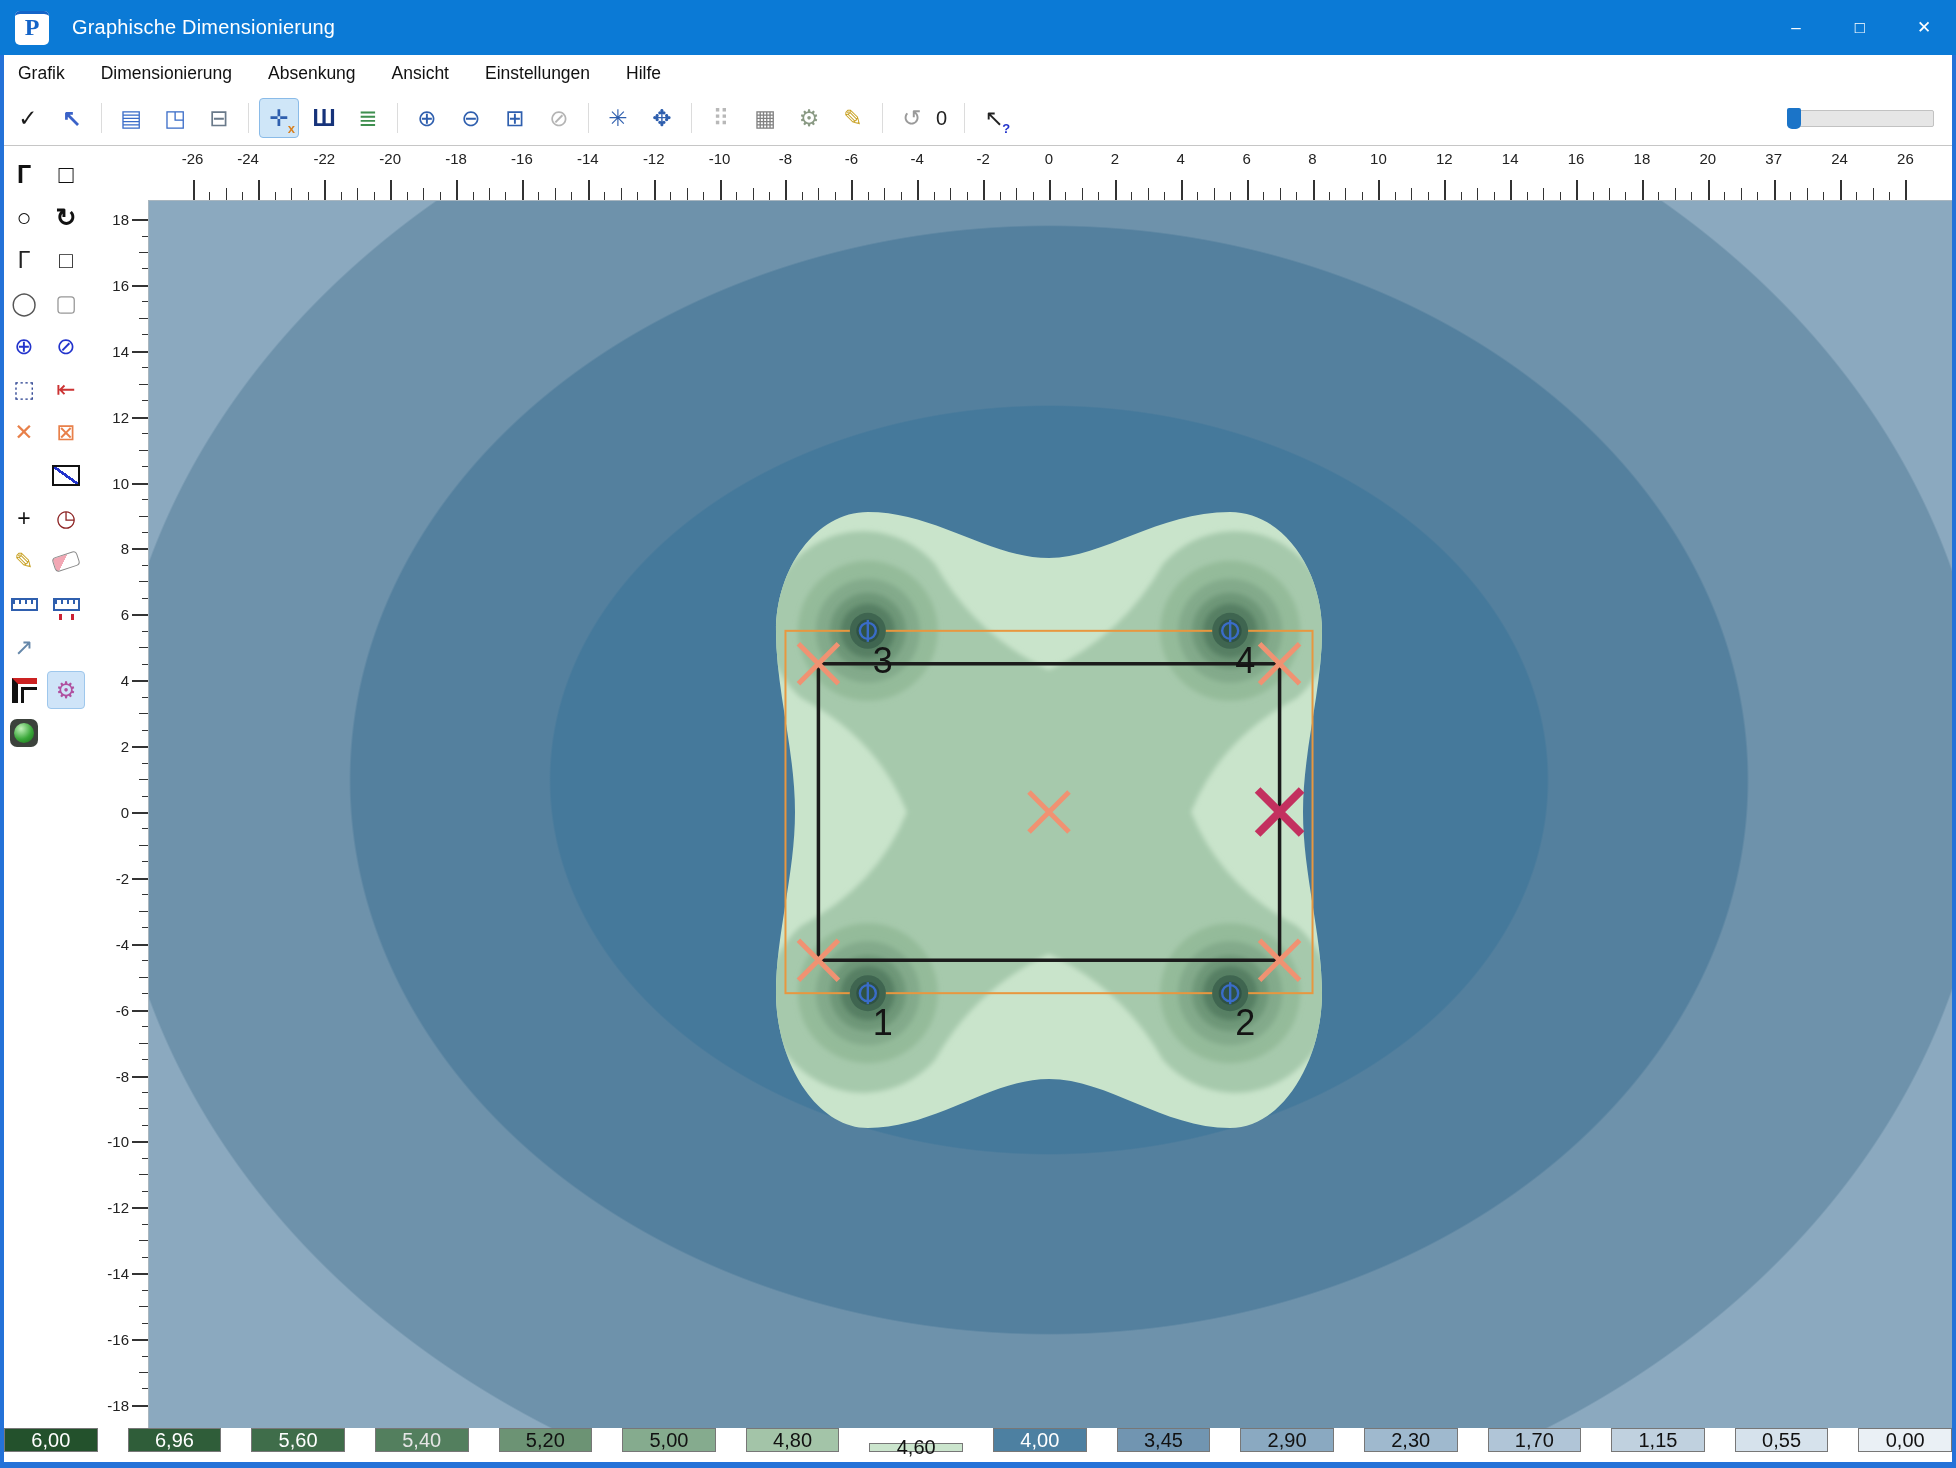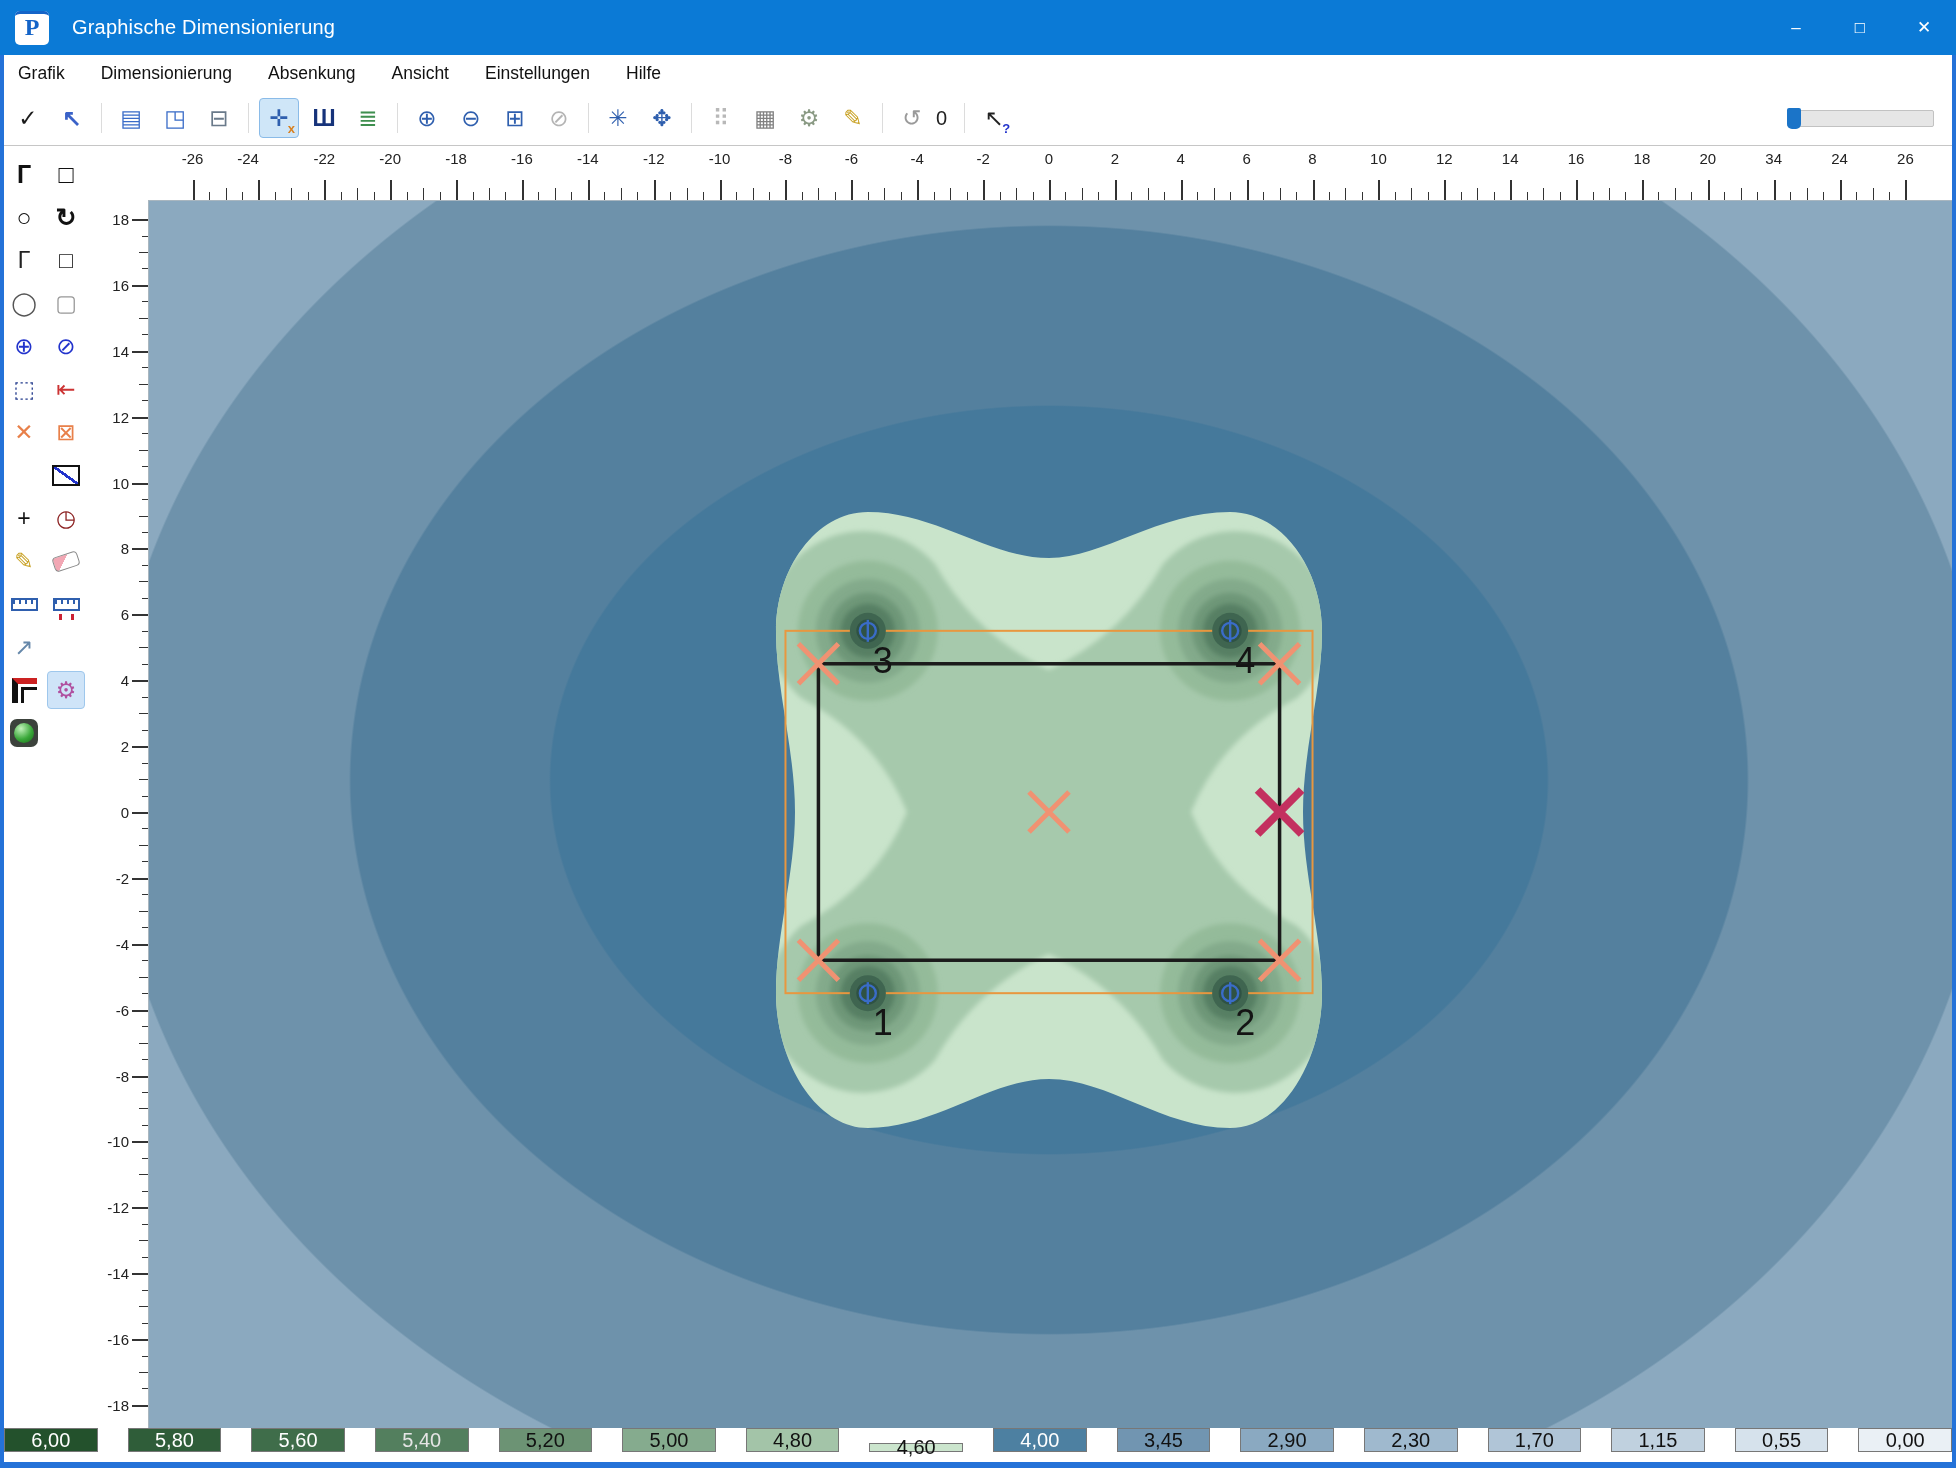--- a/index.html
+++ b/index.html
@@ -303,21 +303,21 @@
     <div class="lbl" style="left: 1493.92px;">18</div>
     <div class="tick" style="left: 1510.39px; height: 8px;"></div>
     <div class="tick" style="left: 1526.86px; height: 12px;"></div>
     <div class="tick" style="left: 1543.33px; height: 8px;"></div>
     <div class="tick" style="left: 1559.8px; height: 20px; width: 2px;"></div>
     <div class="lbl" style="left: 1559.8px;">20</div>
     <div class="tick" style="left: 1576.27px; height: 8px;"></div>
     <div class="tick" style="left: 1592.74px; height: 12px;"></div>
     <div class="tick" style="left: 1609.21px; height: 8px;"></div>
     <div class="tick" style="left: 1625.68px; height: 20px; width: 2px;"></div>
-    <div class="lbl" style="left: 1625.68px;">34</div>
+    <div class="lbl" style="left: 1625.68px;">37</div>
     <div class="tick" style="left: 1642.15px; height: 8px;"></div>
     <div class="tick" style="left: 1658.62px; height: 12px;"></div>
     <div class="tick" style="left: 1675.09px; height: 8px;"></div>
     <div class="tick" style="left: 1691.56px; height: 20px; width: 2px;"></div>
     <div class="lbl" style="left: 1691.56px;">24</div>
     <div class="tick" style="left: 1708.03px; height: 8px;"></div>
     <div class="tick" style="left: 1724.5px; height: 12px;"></div>
     <div class="tick" style="left: 1740.97px; height: 8px;"></div>
     <div class="tick" style="left: 1757.44px; height: 20px; width: 2px;"></div>
     <div class="lbl" style="left: 1757.44px;">26</div>
@@ -488,21 +488,21 @@
         <circle cx="1082.17" cy="430.83000000000004" r="11.5" fill="#2F5244"></circle>
         <circle cx="1082.17" cy="430.83000000000004" r="8" fill="none" stroke="#3A6CC8" stroke-width="2.4"></circle>
         <line x1="1082.17" y1="419.83000000000004" x2="1082.17" y2="441.83000000000004" stroke="#3A6CC8" stroke-width="2.4"></line>
         <text x="1097.17" y="472.83000000000004" text-anchor="middle" fill="#141414" font-size="36" font-family="Liberation Sans, sans-serif">4</text>
       </g>
   </svg>
 </div>
 
 <div class="legend" id="legend">
     <div class="cell" style="background: rgb(35, 81, 44); color: rgb(255, 255, 255);">6,00</div>
-    <div class="cell" style="background: rgb(47, 93, 57); color: rgb(255, 255, 255);">5,80</div>
+    <div class="cell" style="background: rgb(47, 93, 57); color: rgb(255, 255, 255);">6,96</div>
     <div class="cell" style="background: rgb(63, 109, 74); color: #ffffff;">5,60</div>
     <div class="cell" style="background: rgb(83, 127, 94); color: #e5e5e5;">5,40</div>
     <div class="cell" style="background: rgb(108, 147, 116); color: rgb(17, 17, 17);">5,20</div>
     <div class="cell" style="background: rgb(133, 171, 142); color: rgb(17, 17, 17);">5,00</div>
     <div class="cell" style="background: rgb(163, 196, 168); color: rgb(17, 17, 17);">4,80</div>
     <div class="cell" style="background: rgb(203, 229, 205); color: rgb(17, 17, 17); margin-top: 15px;">4,60</div>
     <div class="cell" style="background: rgb(77, 128, 161); color: rgb(255, 255, 255);">4,00</div>
     <div class="cell" style="background: rgb(113, 149, 177); color: rgb(17, 17, 17);">3,45</div>
     <div class="cell" style="background: rgb(138, 169, 193); color: rgb(17, 17, 17);">2,90</div>
     <div class="cell" style="background: rgb(159, 185, 206); color: rgb(17, 17, 17);">2,30</div>

